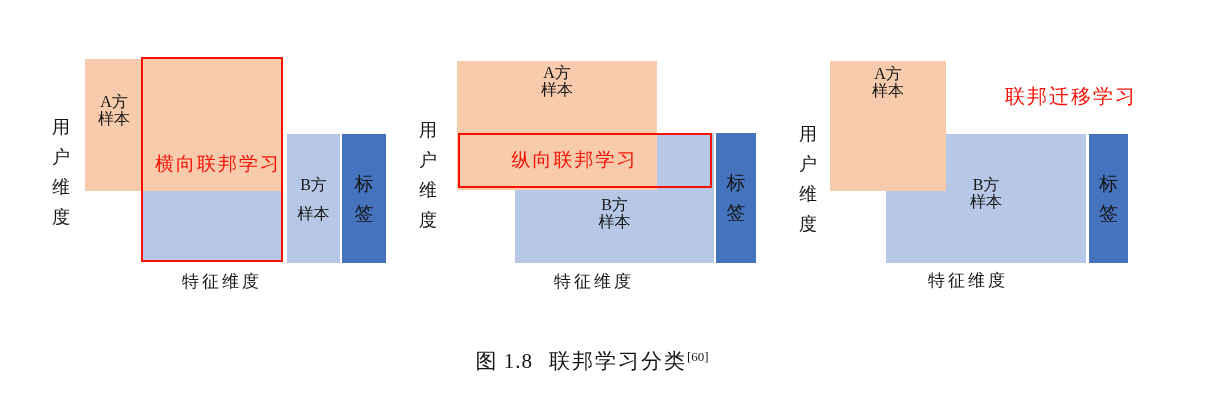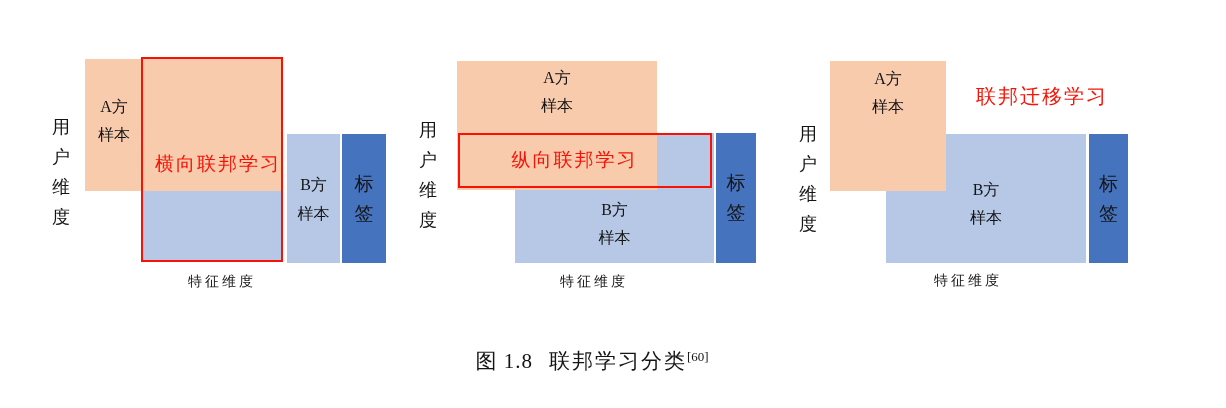--- a/index.html
+++ b/index.html
@@ -11,36 +11,36 @@
   .rect { position: absolute; }
   .fill-a { background: var(--party-a-fill, #F8CBAD); }
   .fill-b { background: var(--party-b-fill, #B6C8E6); }
   .fill-tag { background: var(--tag-fill, #4573BE); }
   .vlabel {
     position: absolute; width: 28px; text-align: center;
     white-space: pre-line; font-size: 18px; line-height: 30px;
   }
   .block-label {
     position: absolute; text-align: center; white-space: pre-line;
-    font-size: 16px; line-height: 28px;
+    font-size: 16px; line-height: 17px;
   }
   .tag-rect {
     display: flex; align-items: center; justify-content: center;
     font-size: 19px; line-height: 30px; white-space: pre-line; text-align: center;
   }
   .highlight-box {
     position: absolute; border: 2px solid var(--highlight-red, #F81205);
     background: transparent;
   }
   .highlight-label {
     position: absolute; color: var(--highlight-red, #F81205);
     font-size: 19px; letter-spacing: 2px; text-align: center; line-height: 24px;
   }
   .xlabel {
-    position: absolute; text-align: center; font-size: 14px;
+    position: absolute; text-align: center; font-size: 17px;
     letter-spacing: 3px; line-height: 22px;
   }
   .caption {
     position: absolute; left: 0; top: 347px; width: 1184px;
     text-align: center; font-size: 21px;
   }
   .caption .num { letter-spacing: 1px; }
   .caption .ttl { margin-left: 16px; letter-spacing: 2px; }
   .caption sup { font-size: 13px; vertical-align: 7px; letter-spacing: 0; }
 </style>
@@ -102,21 +102,21 @@
 度</div>
 
     <div class="rect fill-b" style="left:886px; top:134px; width:200px; height:129px;"></div>
     <div class="rect fill-a" style="left:830px; top:61px; width:116px; height:130px;"></div>
 
     <div class="block-label" style="left:830px; top:65px; width:116px;">A方
 样本</div>
     <div class="block-label" style="left:886px; top:176px; width:200px;">B方
 样本</div>
 
-    <div class="highlight-label" style="left:958px; top:84px; width:168px; font-size:20px;">联邦迁移学习</div>
+    <div class="highlight-label" style="left:987px; top:84px; width:168px; font-size:20px;">联邦迁移学习</div>
 
     <div class="rect fill-tag tag-rect" style="left:1089px; top:134px; width:39px; height:129px;">标
 签</div>
 
     <div class="xlabel" style="left:886px; top:270px; width:164px;">特征维度</div>
   </div>
 
   <div class="caption">
     <span class="num">图 1.8</span><span class="ttl">联邦学习分类</span><sup>[60]</sup>
   </div>

